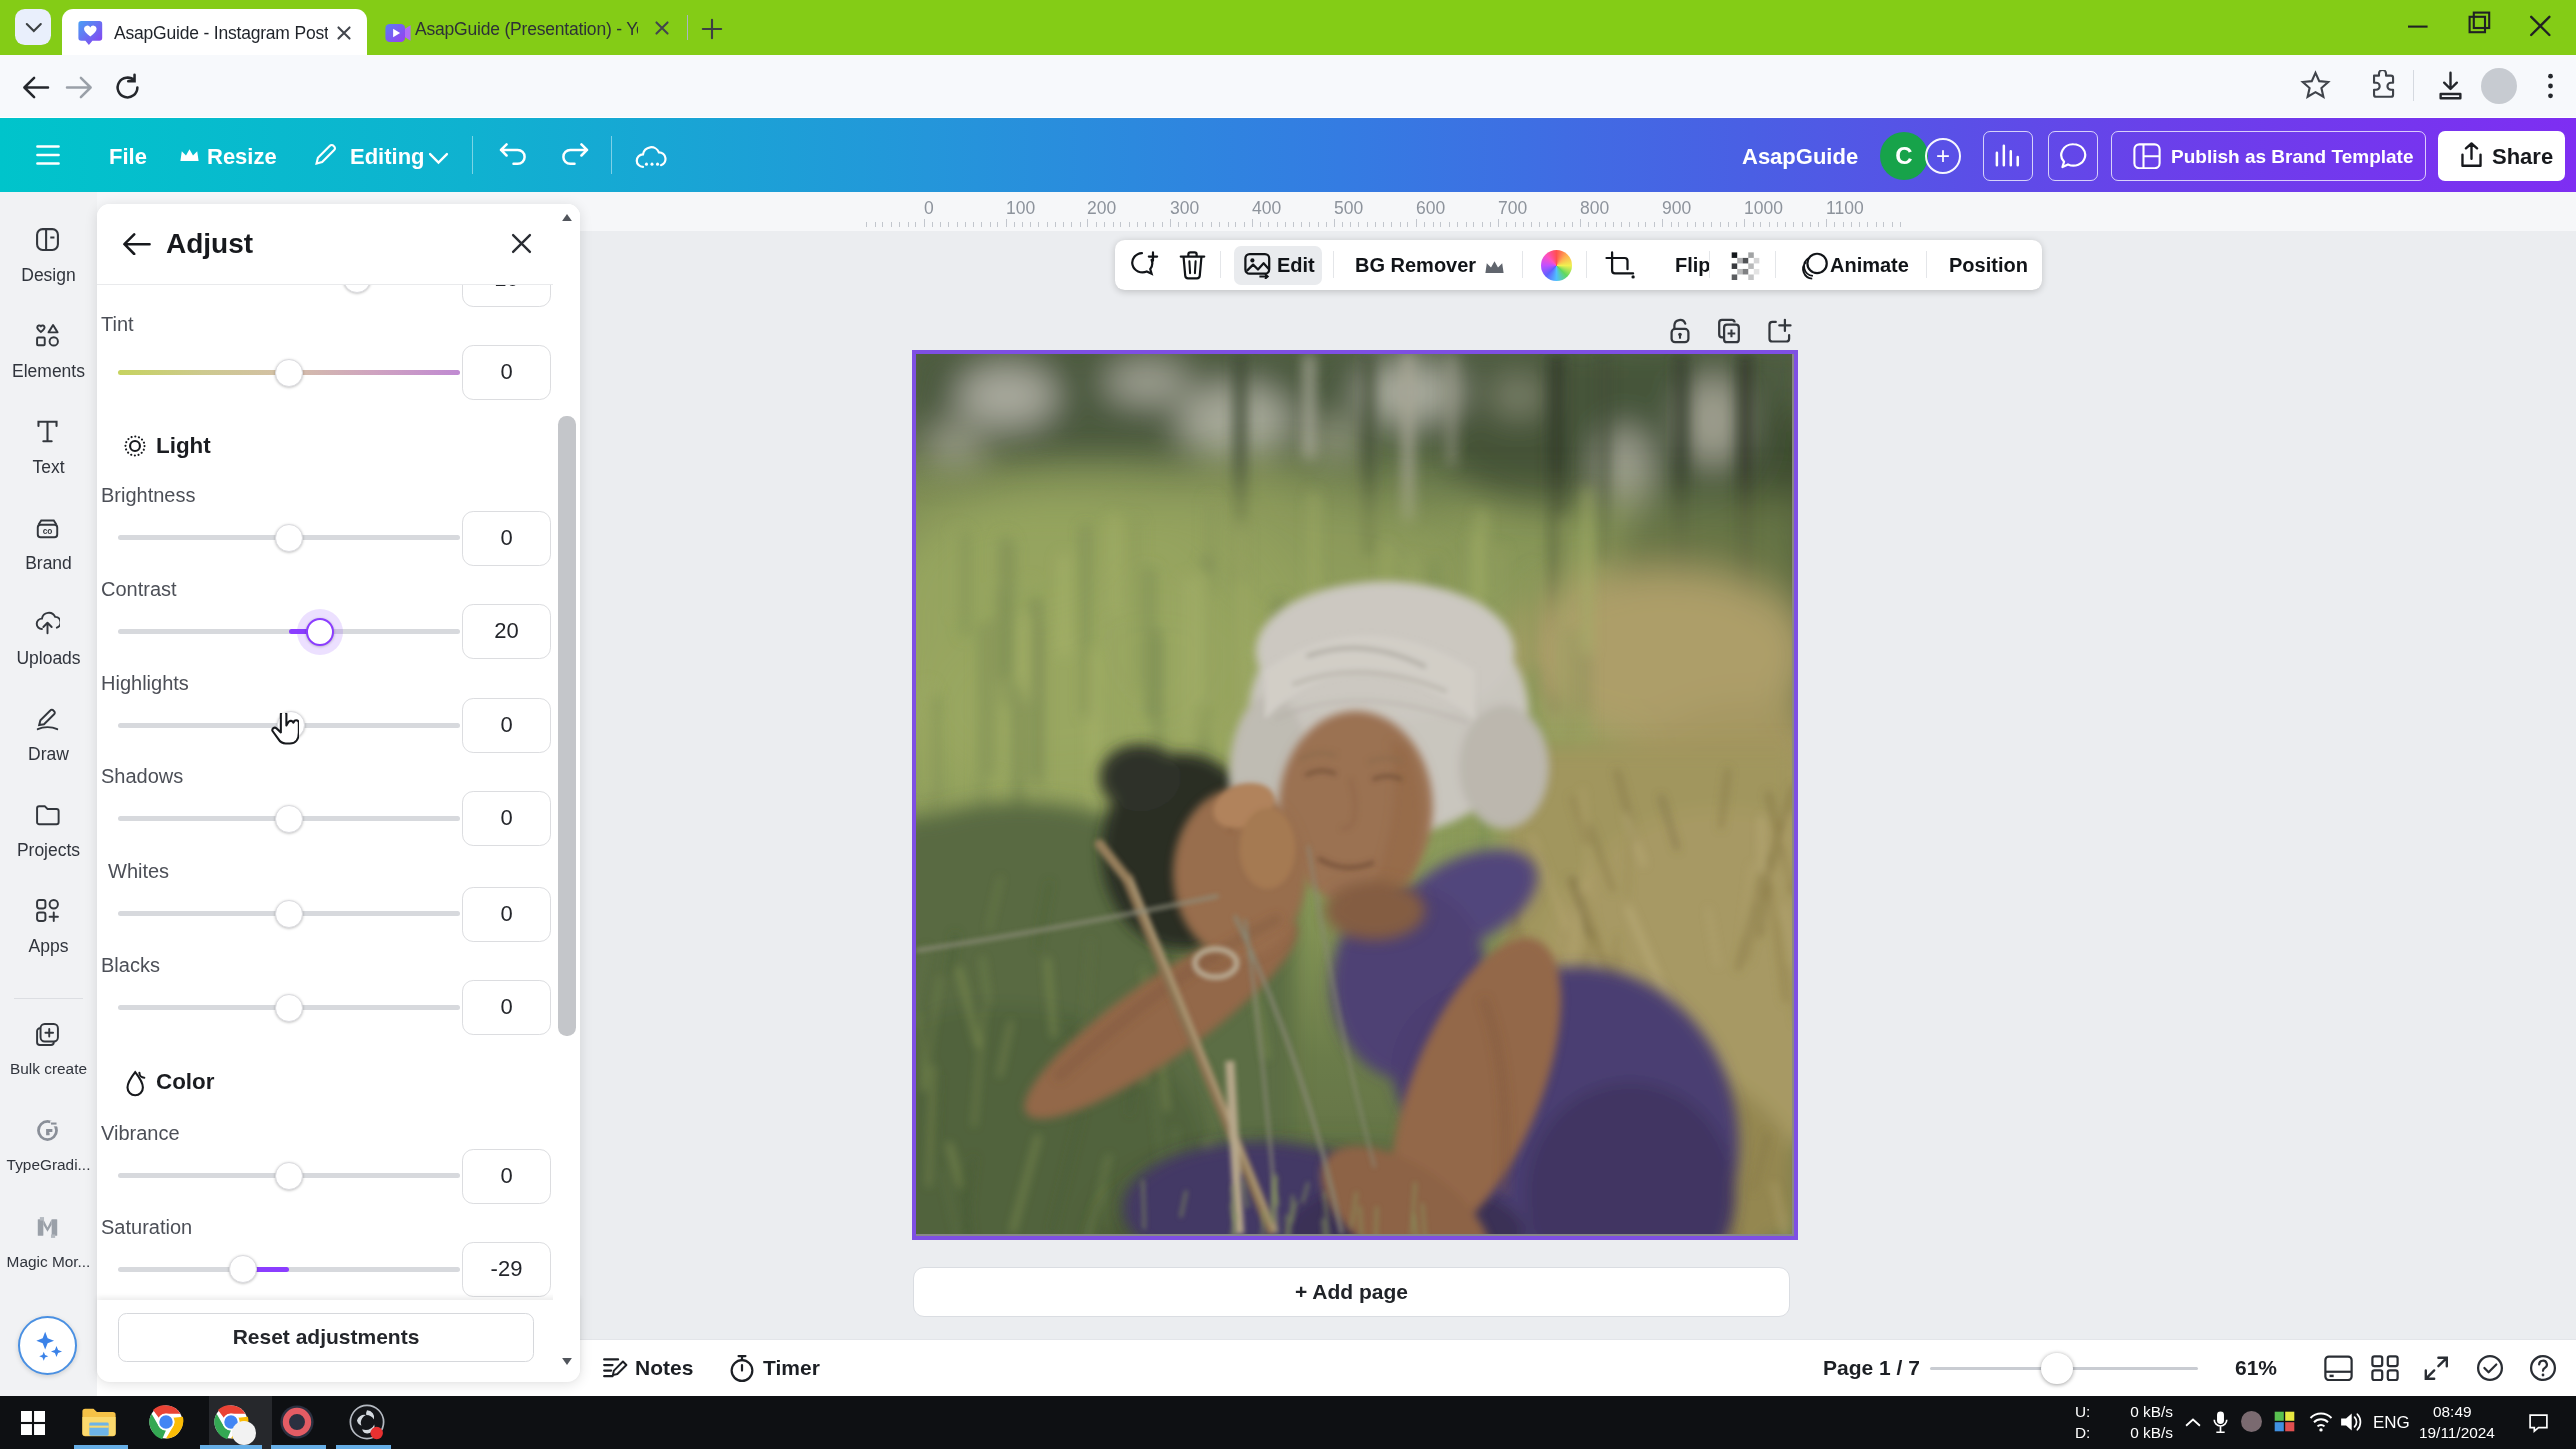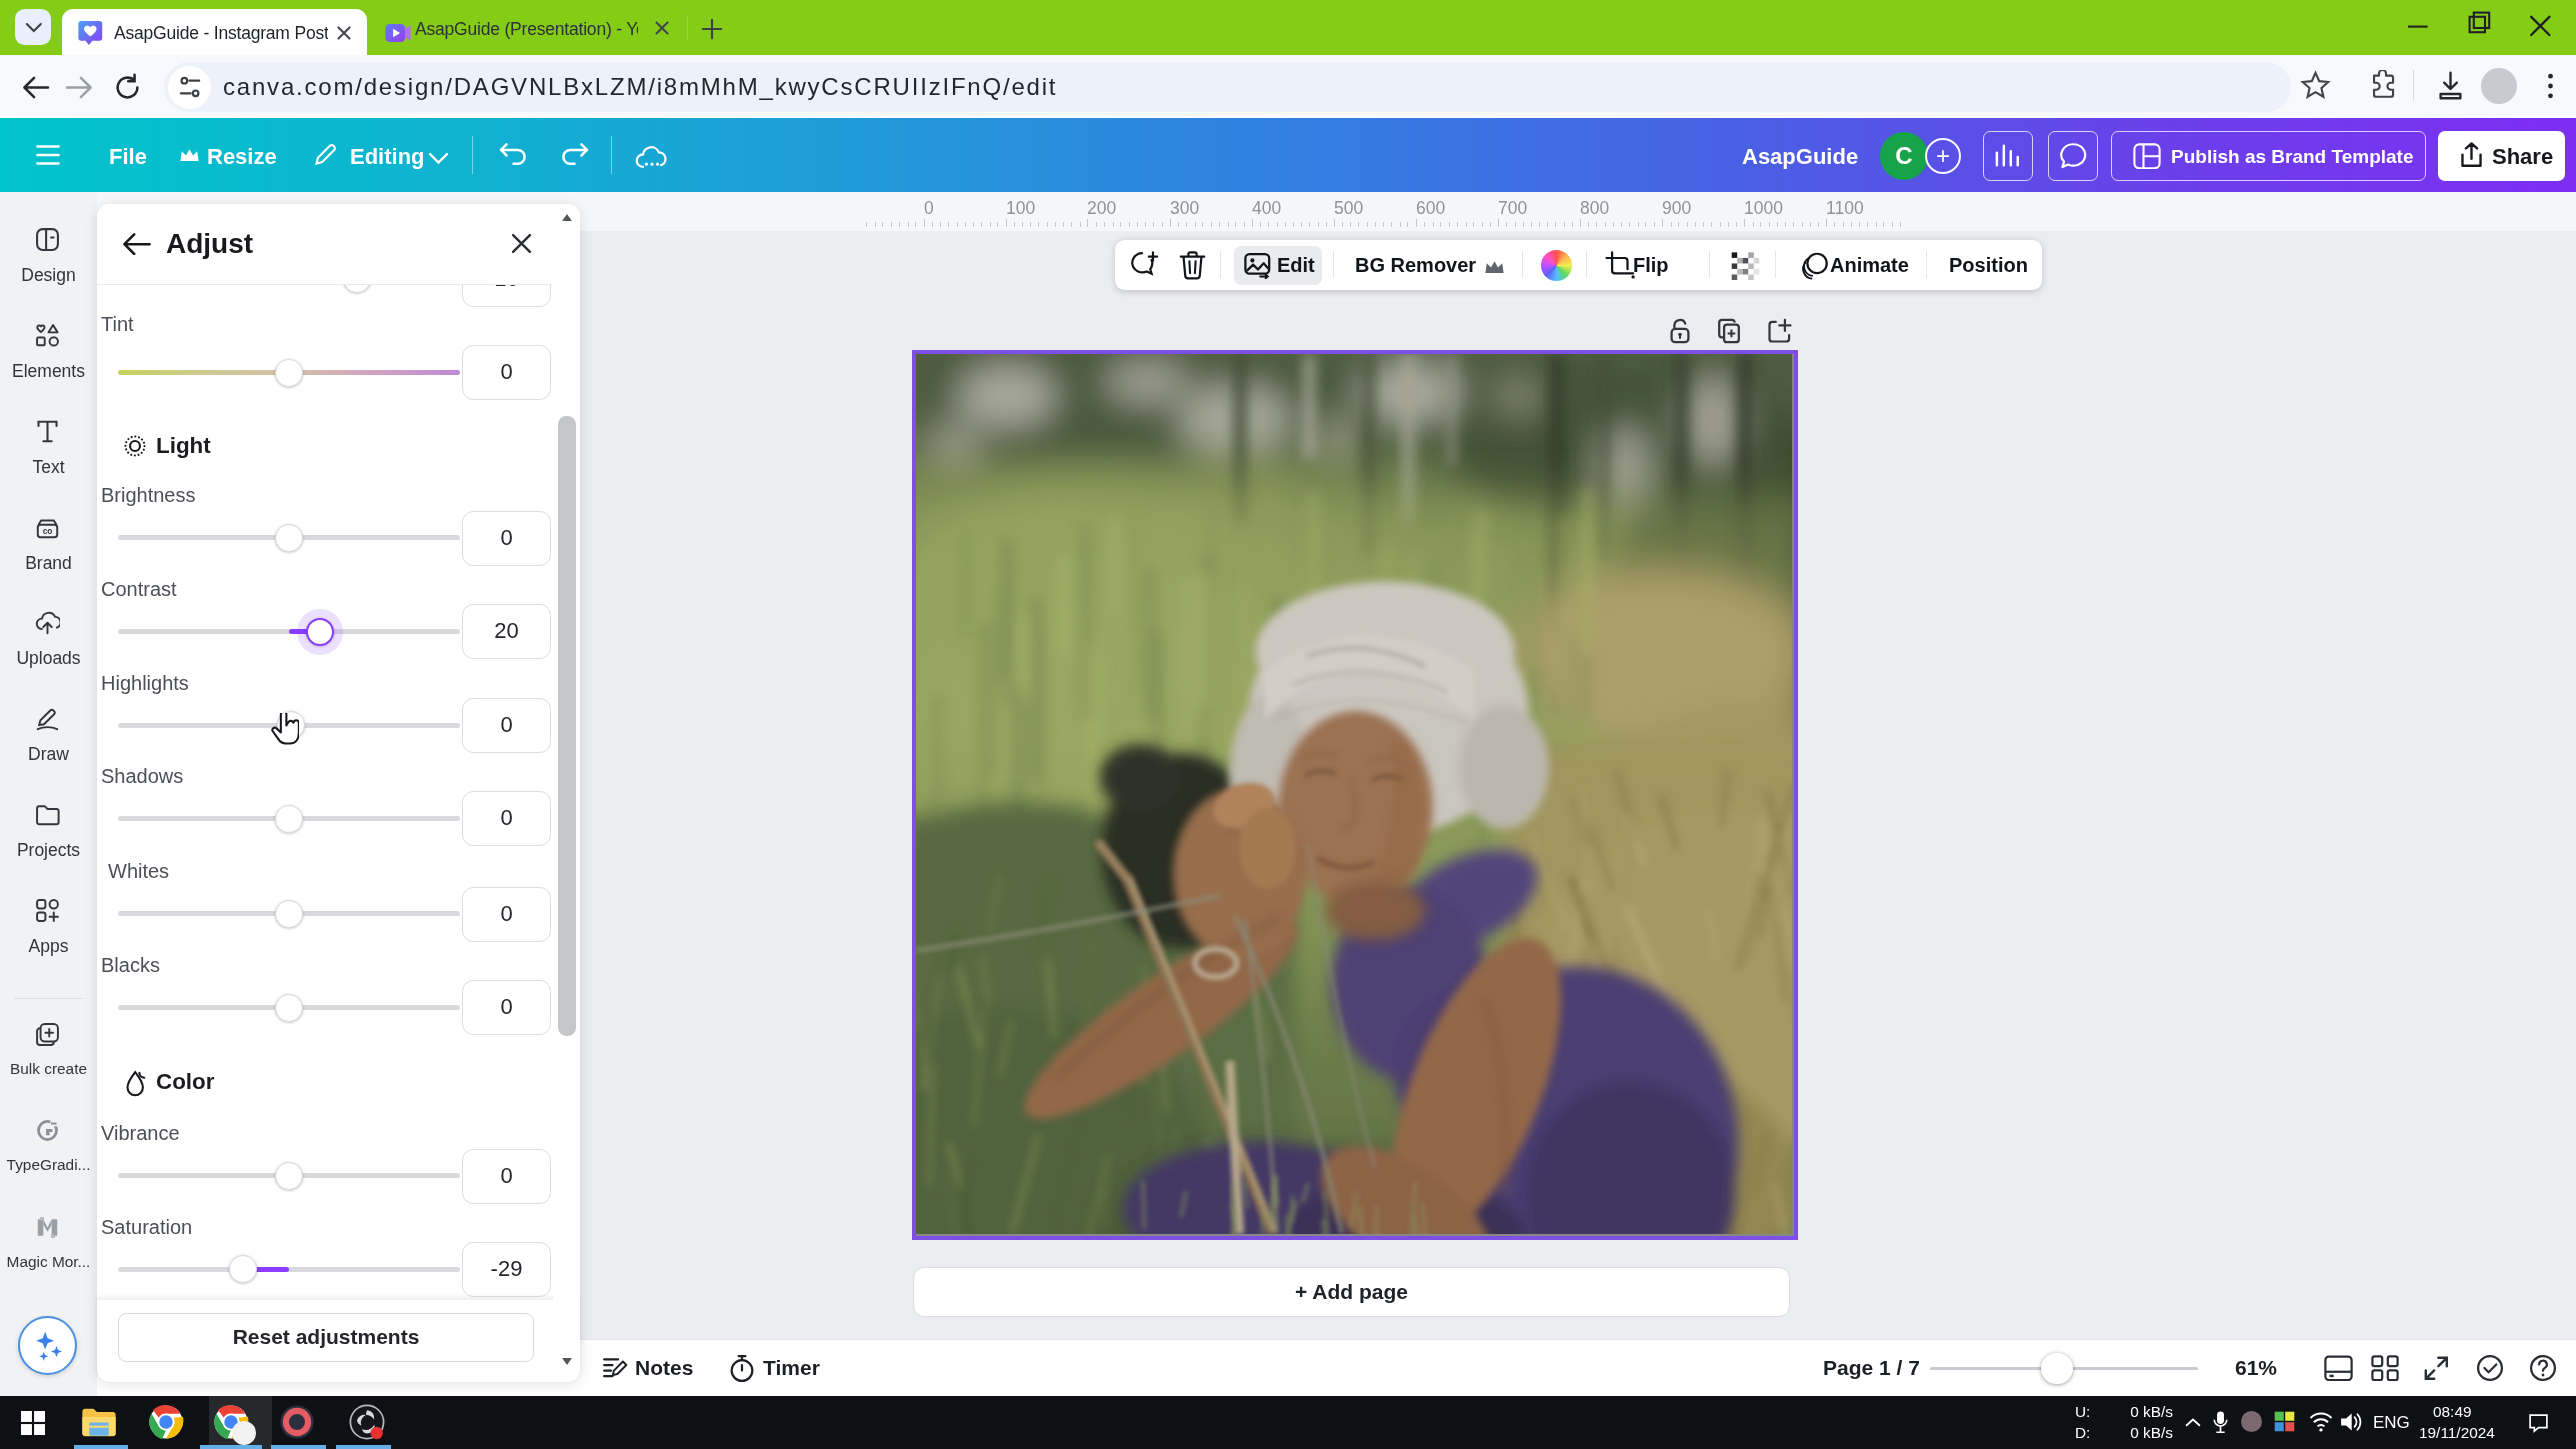--- a/index.html
+++ b/index.html
@@ -121,31 +121,20 @@
   <div id="navbar" class="abs">
     <svg class="abs" style="left:19.6px;top:19.6px" width="31" height="25" viewBox="0 0 44 36">
         <path d="M20 4 L6 18 L20 32 M7 18 H40" stroke="#24272c" stroke-width="3.6" fill="none" stroke-linecap="round" stroke-linejoin="round"></path>
       </svg>
     <svg class="abs" style="left:64px;top:19.6px" width="31" height="25" viewBox="0 0 44 36">
         <path d="M24 4 L38 18 L24 32 M37 18 H4" stroke="#9aa0a8" stroke-width="3.6" fill="none" stroke-linecap="round" stroke-linejoin="round"></path>
       </svg>
     <svg class="abs" style="left:112px;top:17px" width="31" height="31" viewBox="0 0 44 44">
         <path d="M36 22 a14 14 0 1 1 -4.1-9.9 M32 4 v9 h-9" stroke="#24272c" stroke-width="3.6" fill="none" stroke-linecap="round"></path>
       </svg>
-    <div id="omnibox" class="abs">
-      <div id="siteinfo" class="abs">
-          <svg style="position:absolute;left:9.8px;top:9.8px" width="24" height="24" viewBox="0 0 34 34">
-        <circle cx="9" cy="8" r="4" fill="none" stroke="#3c4043" stroke-width="3"></circle>
-            <path d="M16 8 H30" stroke="#3c4043" stroke-width="3" stroke-linecap="round"></path>
-        <circle cx="25" cy="26" r="4" fill="none" stroke="#3c4043" stroke-width="3"></circle>
-            <path d="M4 26 H18" stroke="#3c4043" stroke-width="3" stroke-linecap="round"></path>
-      </svg>
-        </div>
-      <div id="urltext" class="abs">canva.com/design/DAGVNLBxLZM/i8mMhM_kwyCsCRUIIzIFnQ/edit</div>
-    </div>
     <svg class="abs" style="left:2300px;top:15.4px" width="31" height="31" viewBox="0 0 44 44">
         <path d="M22 4 l5.3 11.8 12.7 1.2 -9.6 8.6 2.8 12.4 -11.2-6.6 -11.2 6.6 2.8-12.4 -9.6-8.6 12.7-1.2 z" fill="none" stroke="#3f434a" stroke-width="3"></path>
       </svg>
     <svg class="abs" style="left:2367px;top:15.4px" width="31" height="31" viewBox="0 0 44 44">
         <path d="M10 14 h7 v-3 a5 5 0 0 1 10 0 v3 h7 a3 3 0 0 1 3 3 v7 h-3 a5 5 0 0 0 0 10 h3 v7 a3 3 0 0 1 -3 3 h-21 a3 3 0 0 1 -3-3 v-7 h3 a5 5 0 0 0 0-10 h-3 z" fill="none" stroke="#3f434a" stroke-width="3" stroke-linejoin="round" transform="translate(0,-6)"></path>
       </svg>
     <div class="abs" style="left:2413px;top:15.4px;width:1.4px;height:31px;background:#d5d9e0;"></div>
     <svg class="abs" style="left:2435px;top:15.4px" width="31" height="31" viewBox="0 0 44 44">
         <path d="M22 4 V26 M13 18 L22 27 L31 18 M8 34 H36 M8 34 v6 h28 v-6" stroke="#24272c" stroke-width="3.4" fill="none" stroke-linecap="round" stroke-linejoin="round"></path>
       </svg>
@@ -829,21 +818,21 @@
       <svg class="abs" style="left:369px;top:19px" width="21" height="17" viewBox="0 0 30 24">
           <path d="M2 20 L4 6 L10 12 L15 3 L20 12 L26 6 L28 20 z" fill="#60656d"></path>
         </svg>
       <div class="fdiv" style="left:407px;"></div>
       <div class="abs" style="left:426px;top:9.8px;width:31px;height:31px;border-radius:50%;background:conic-gradient(#ff5050,#ffb050,#f0f050,#60d860,#50c0ff,#6060ff,#c050ff,#ff50c0,#ff5050);"></div>
       <div class="fdiv" style="left:471px;"></div>
       <svg class="abs" style="left:490px;top:11.2px" width="31" height="28" viewBox="0 0 44 40">
           <path d="M10 2 v26 a4 4 0 0 0 4 4 h26 M2 10 h26 a4 4 0 0 1 4 4 v12" fill="none" stroke="#111418" stroke-width="3.2" stroke-linecap="round"></path>
           <circle cx="40" cy="37" r="2.4" fill="#111418"></circle>
         </svg>
-      <div class="ftxt" style="left:518px;top:14px;">Flip</div>
+      <div class="ftxt" style="left:560px;top:14px;">Flip</div>
       <div class="fdiv" style="left:594px;"></div>
       <svg class="abs" style="left:615px;top:11.2px" width="31" height="29" viewBox="0 0 44 42">
           <g fill="#15181c">
             <rect x="2" y="2" width="8" height="8"></rect>
             <rect x="2" y="18" width="8" height="8" opacity="0.85"></rect>
             <rect x="2" y="34" width="8" height="8" opacity="0.7"></rect>
             <rect x="18" y="10" width="8" height="8" opacity="0.75"></rect>
             <rect x="18" y="26" width="8" height="8" opacity="0.55"></rect>
             <rect x="10" y="10" width="8" height="8" opacity="0.35"></rect>
             <rect x="10" y="26" width="8" height="8" opacity="0.3"></rect>

